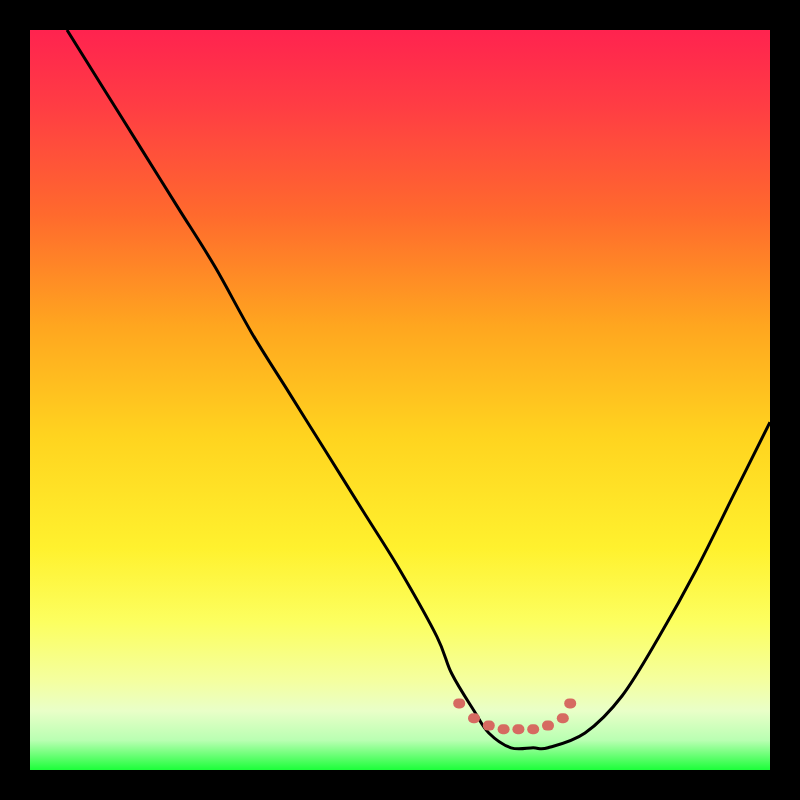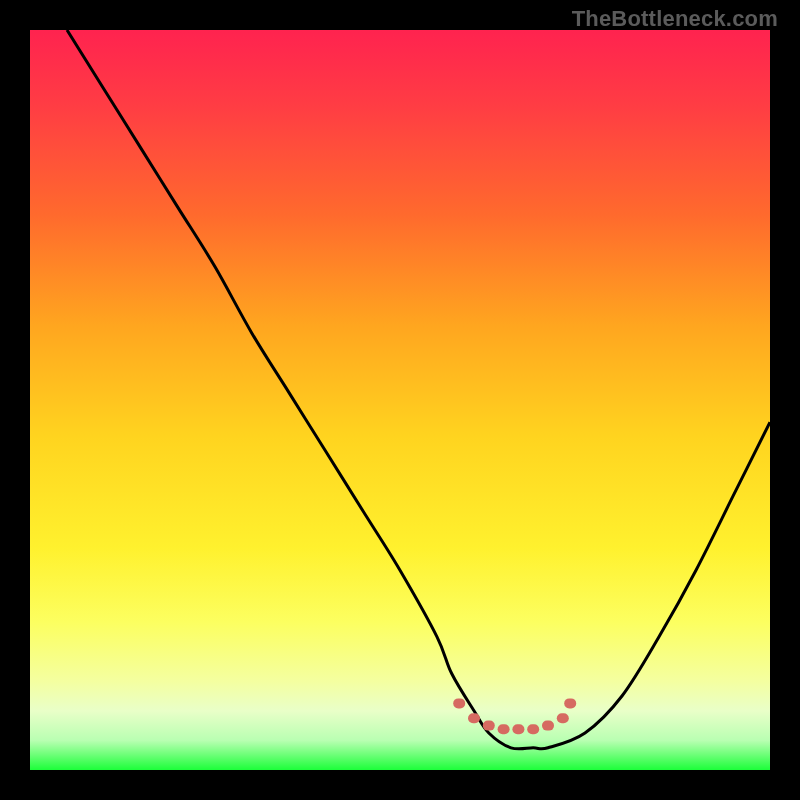--- a/index.html
+++ b/index.html
@@ -51,21 +51,20 @@
     left: 0;
     top: 0;
     width: 740px;
     height: 740px;
   }
 </style>
 </head>
 <body>
 
 <div class="container">
-  <div class="watermark">TheBottleneck.com</div>
   <div class="plot-area">
     <svg class="chart-svg" viewBox="0 0 740 740">
       <path id="curve-path" fill="none" stroke="#000000" stroke-width="3" d="M 37.0 0.0 C 43.2 9.9, 61.7 39.5, 74.0 59.2 C 86.3 78.9, 98.7 98.7, 111.0 118.4 C 123.3 138.1, 135.7 157.9, 148.0 177.6 C 160.3 197.3, 172.7 215.8, 185.0 236.8 C 197.3 257.8, 209.7 282.4, 222.0 303.4 C 234.3 324.4, 246.7 342.9, 259.0 362.6 C 271.3 382.3, 283.7 402.1, 296.0 421.8 C 308.3 441.5, 320.7 461.3, 333.0 481.0 C 345.3 500.7, 357.7 519.2, 370.0 540.2 C 382.3 561.2, 398.4 589.5, 407.0 606.8 C 415.6 624.1, 415.6 631.5, 421.8 643.8 C 428.0 656.1, 437.8 670.9, 444.0 680.8 C 450.2 690.7, 452.6 696.8, 458.8 703.0 C 465.0 709.2, 473.6 715.3, 481.0 717.8 C 488.4 720.3, 497.0 717.8, 503.2 717.8 C 509.4 717.8, 509.4 720.3, 518.0 717.8 C 526.6 715.3, 542.7 711.6, 555.0 703.0 C 567.3 694.4, 579.7 682.0, 592.0 666.0 C 604.3 650.0, 616.7 627.8, 629.0 606.8 C 641.3 585.8, 653.7 563.6, 666.0 540.2 C 678.3 516.8, 690.7 490.9, 703.0 466.2 C 715.3 441.5, 733.8 404.5, 740.0 392.2"></path>
       <g id="markers-group">
           <rect x="423.2" y="668.4" width="12" height="10" rx="5" ry="5" fill="#d66a61"></rect>
           <rect x="438.0" y="683.2" width="12" height="10" rx="5" ry="5" fill="#d66a61"></rect>
           <rect x="452.8" y="690.6" width="12" height="10" rx="5" ry="5" fill="#d66a61"></rect>
           <rect x="467.6" y="694.3" width="12" height="10" rx="5" ry="5" fill="#d66a61"></rect>
           <rect x="482.4" y="694.3" width="12" height="10" rx="5" ry="5" fill="#d66a61"></rect>
           <rect x="497.2" y="694.3" width="12" height="10" rx="5" ry="5" fill="#d66a61"></rect>

